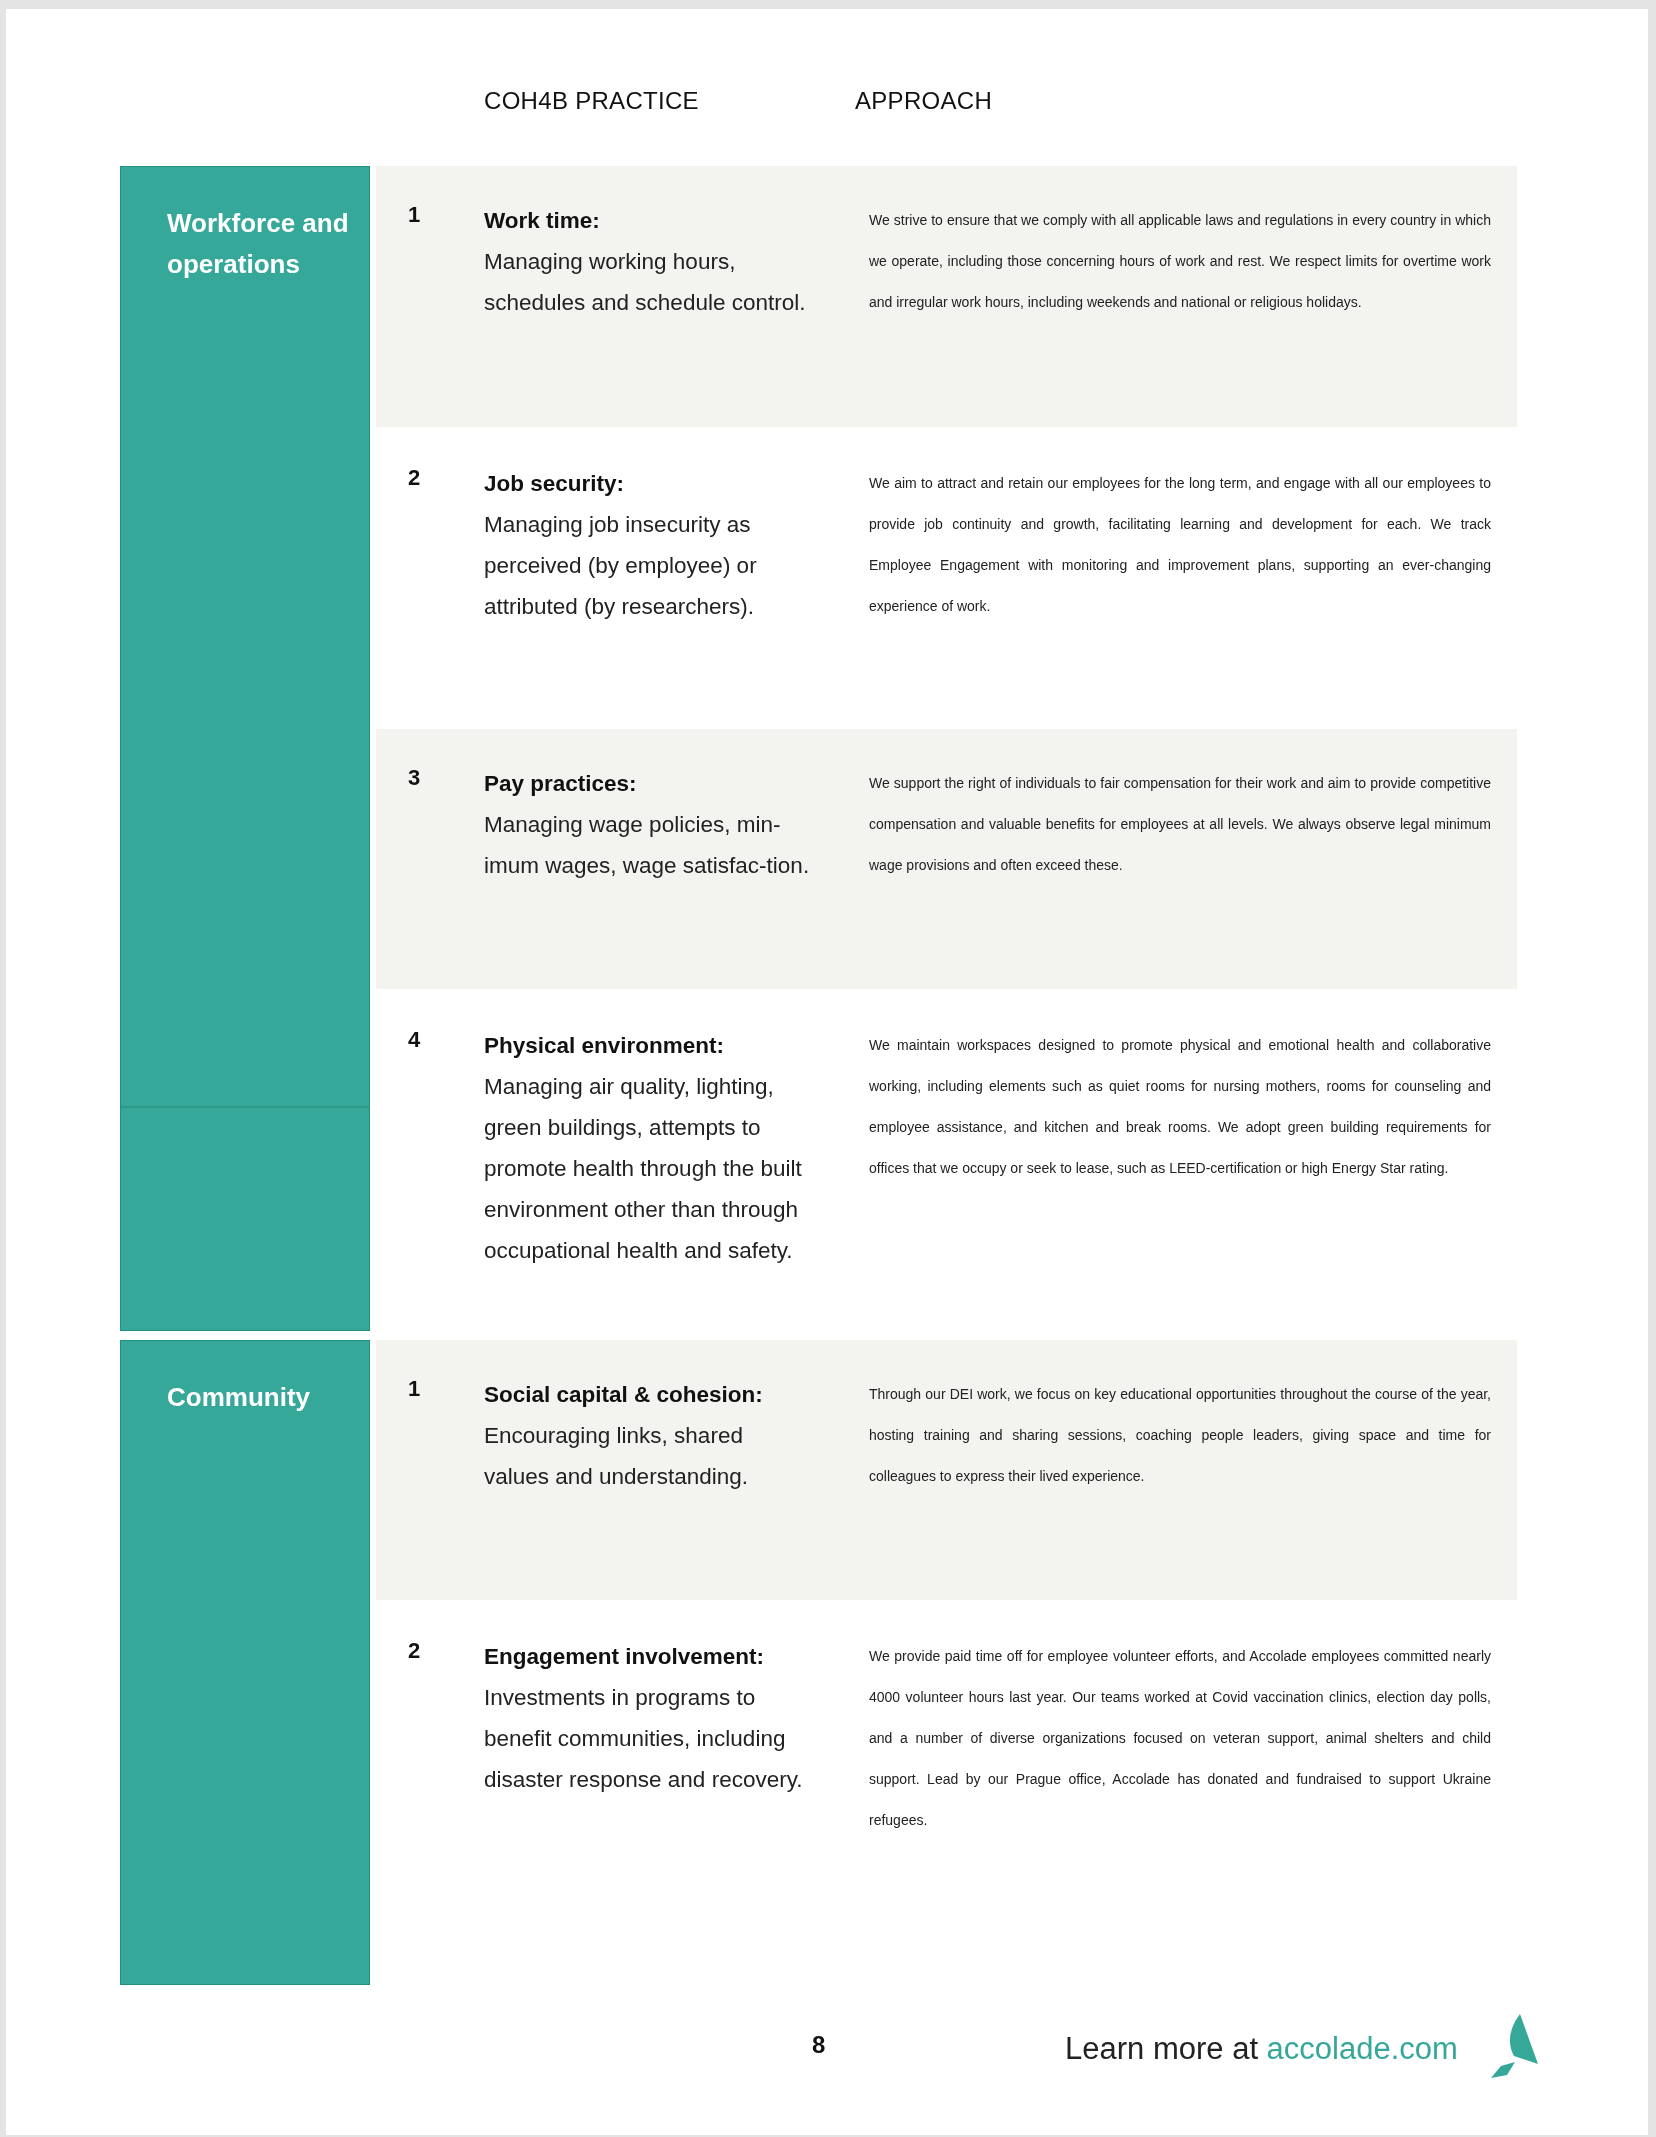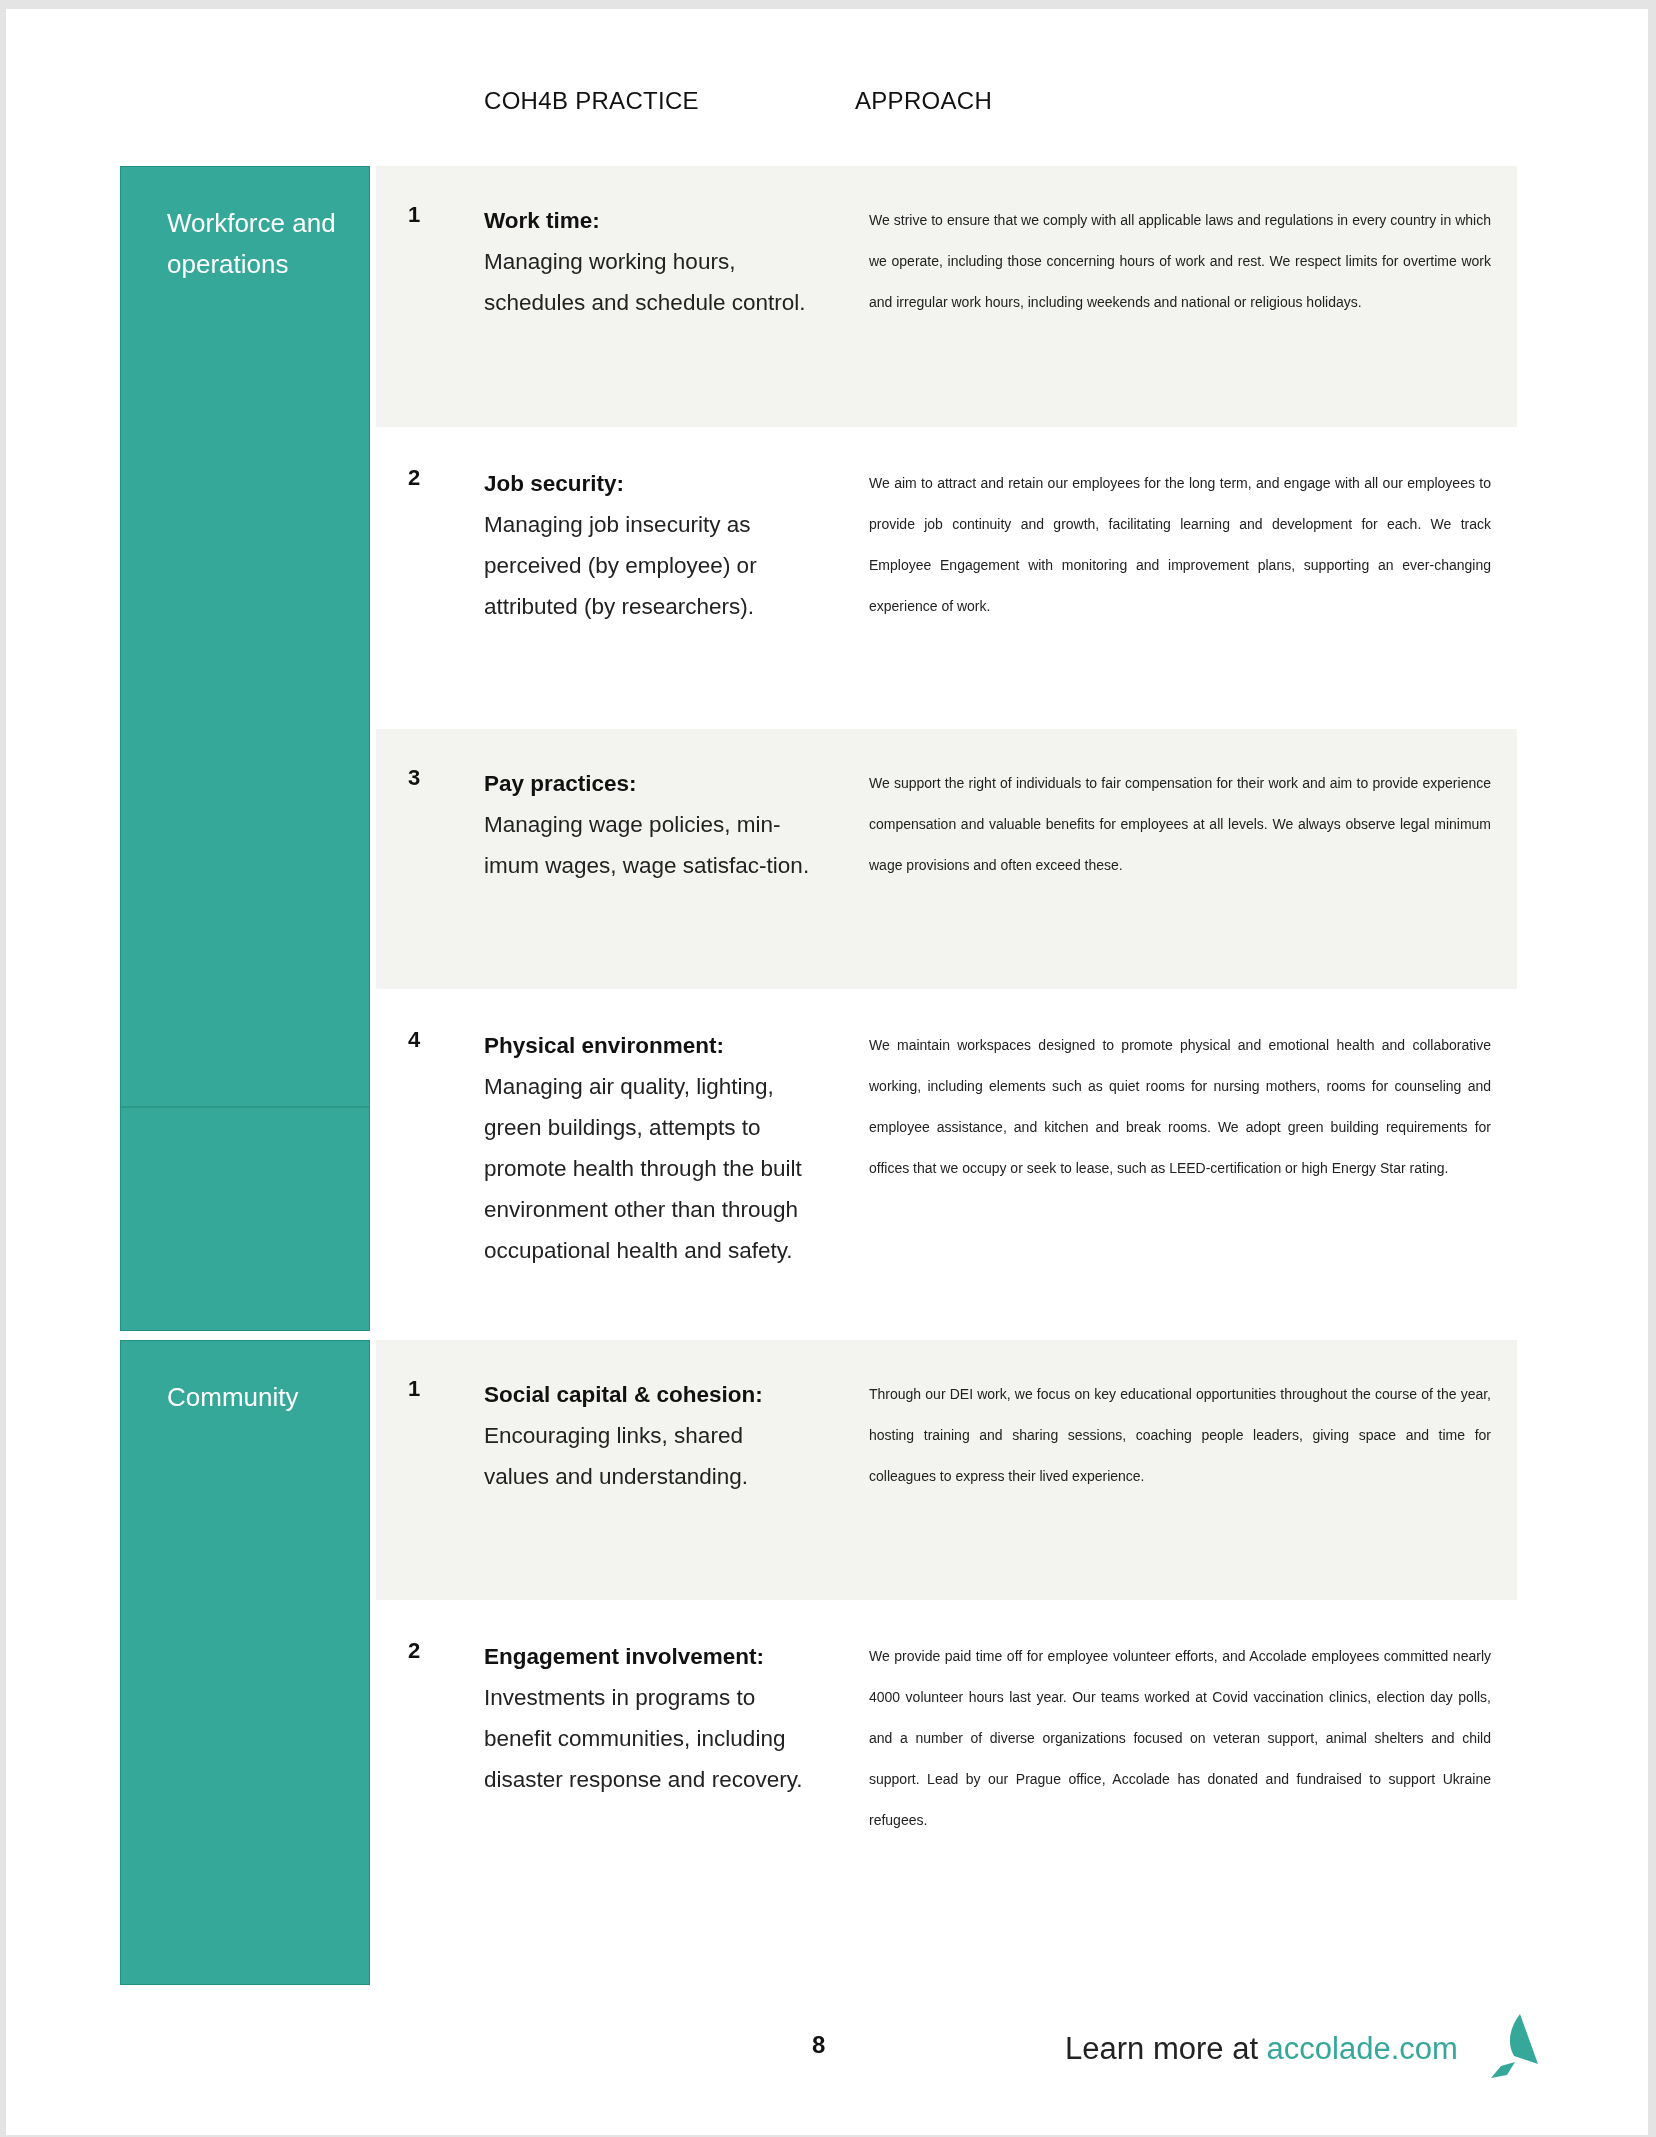--- a/index.html
+++ b/index.html
@@ -24,21 +24,21 @@
     position:absolute; left:114px; width:250px; background:#35a899;
     border:1px solid #22907f; box-sizing:border-box;
   }
   .band-1 { top:157px; height:1165px; }
   .band-2 { top:1331px; height:645px;padding-left:16px; }
   .band-divider {
     position:absolute; left:0; right:0; top:939px; height:2px; background:#2b9a8a;
   }
   .section-label {
     position:absolute; left:46px; top:36px; color:#ffffff;
-    font-size:26px; font-weight:400; line-height:41px; width:190px;
+    font-size:26px; font-weight:700; line-height:41px; width:190px;
   }
 
   .row {
     position:absolute; left:370px; width:1141px;
   }
   .row.shaded { background:#f3f3ef; }
   .row-num {
     position:absolute; left:32px; top:36px; font-size:22px; font-weight:700; color:#111;
   }
   .practice {
@@ -92,21 +92,21 @@
     </div>
     <div class="approach" style="top:36px;">We aim to attract and retain our employees for the long term, and engage with all our employees to provide job continuity and growth, facilitating learning and development for each. We track Employee Engagement with monitoring and improvement plans, supporting an ever-changing experience of work.</div>
   </div>
 
   <div class="row shaded" style="top:720px;height:260px;">
     <div class="row-num">3</div>
     <div class="practice">
       <span class="practice-title">Pay practices:</span>
       <span>Managing wage policies, min-imum wages, wage satisfac-tion.</span>
     </div>
-    <div class="approach">We support the right of individuals to fair compensation for their work and aim to provide experience compensation and valuable benefits for employees at all levels. We always observe legal minimum wage provisions and often exceed these.</div>
+    <div class="approach">We support the right of individuals to fair compensation for their work and aim to provide competitive compensation and valuable benefits for employees at all levels. We always observe legal minimum wage provisions and often exceed these.</div>
   </div>
 
   <div class="row" style="top:980px;height:342px;">
     <div class="row-num" style="top:38px;">4</div>
     <div class="practice" style="top:36px;">
       <span class="practice-title">Physical environment:</span>
       <span>Managing air quality, lighting, green buildings, attempts to promote health through the built environment other than through occupational health and safety.</span>
     </div>
     <div class="approach" style="top:36px;">We maintain workspaces designed to promote physical and emotional health and collaborative working, including elements such as quiet rooms for nursing mothers, rooms for counseling and employee assistance, and kitchen and break rooms. We adopt green building requirements for offices that we occupy or seek to lease, such as LEED-certification or high Energy Star rating.</div>
   </div>

